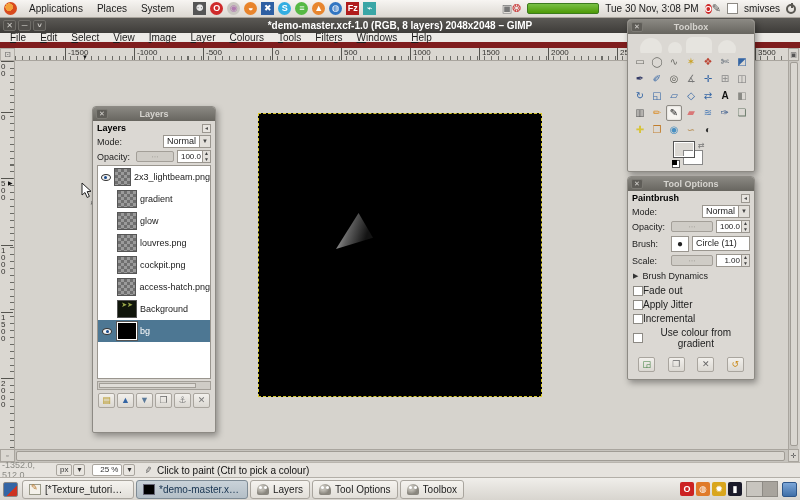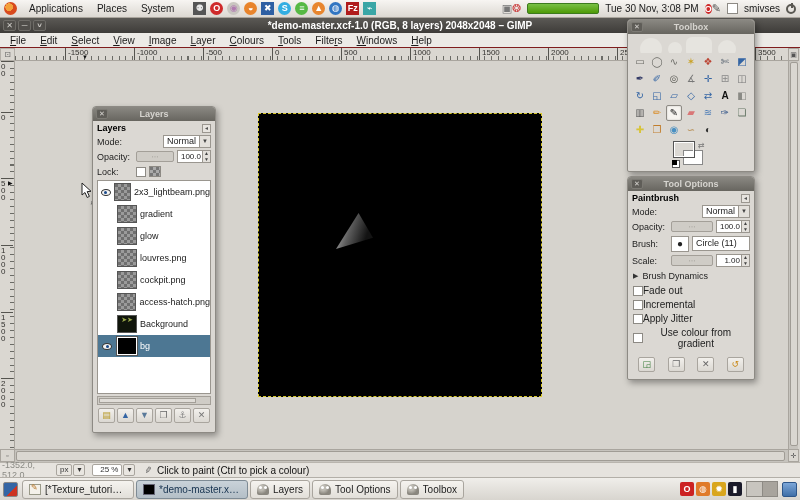--- a/index.html
+++ b/index.html
@@ -26,21 +26,21 @@
 
   
   .gimp-title { position:absolute; left:0; top:18px; width:800px; height:15px;
     background:linear-gradient(#5b5955,#3e3c39); color:#fff; font-size:10px; font-weight:bold;
     display:flex; align-items:center; z-index:5; }
   .gimp-title .title-text { position:absolute; left:0; right:0; text-align:center; }
   .win-btns { display:flex; gap:2px; margin-left:3px; z-index:2; }
   .wbtn { width:13px; height:11px; background:#504e4a; border:1px solid #6e6c67; color:#cfcdc8;
     font-size:8px; line-height:9px; text-align:center; border-radius:2px; }
   .menubar { position:absolute; left:0; top:33px; width:800px; height:15px; background:#eceae6;
-    border-bottom:1px solid #7f1d1d; display:flex; align-items:center; gap:2px; padding-left:4px;
+    border-bottom:6px solid #7f1d1d; display:flex; align-items:center; gap:2px; padding-left:4px;
     font-size:10px; color:#1a1a1a; z-index:4; }
   .menubar span { padding:1px 6px; }
   .menubar u { text-decoration:underline; }
 
   
   .ruler-corner { position:absolute; left:0; top:48px; width:15px; height:13px; background:#dad7d1;
     border:1px solid #b3afa8; font-size:8px; color:#666; text-align:center; line-height:11px; z-index:4;}
   .h-ruler { position:absolute; left:15px; top:48px; width:773px; height:13px; background:#dad7d1;
     border-bottom:1px solid #a9a59e; z-index:3; overflow:hidden; }
   .h-ruler .ticks { position:absolute; left:0; bottom:0; width:100%; height:4px;
@@ -282,25 +282,20 @@
     <div class="frow">
       <span class="lab">Opacity:</span>
       <span class="trough">⋯</span>
       <span class="spin">
         <span class="sval">100.0</span>
         <span class="sarr">
             <span>▲</span>
             <span>▼</span>
           </span>
       </span>
-    </div>
-    <div class="frow">
-      <span class="lab">Lock:</span>
-      <span class="cbox"></span>
-      <span class="checker-mini"></span>
     </div>
     <div class="layer-list">
         <div class="layer-row">
           <span class="eye-cell">
             <span class="eye"></span>
           </span>
           <span class="thumb checker"></span>
           <span class="lname">2x3_lightbeam.png</span>
         </div>
         <div class="layer-row">
@@ -455,25 +450,25 @@
       <span class="exp-arr">▶</span>
       <span>Brush Dynamics</span>
     </div>
     <div>
         <div class="cb-row">
           <span class="cbox"></span>
           <span>Fade out</span>
         </div>
         <div class="cb-row">
           <span class="cbox"></span>
-          <span>Incremental</span>
+          <span>Apply Jitter</span>
         </div>
         <div class="cb-row">
           <span class="cbox"></span>
-          <span>Apply Jitter</span>
+          <span>Incremental</span>
         </div>
         <div class="cb-row">
           <span class="cbox"></span>
           <span>Use colour from gradient</span>
         </div>
       </div>
     <div class="btn-row" style="margin-top:8px;">
         <span class="ibtn" style="color: rgb(59, 125, 59);">◲</span>
         <span class="ibtn" style="color: rgb(102, 102, 102);">❐</span>
         <span class="ibtn" style="color: rgb(102, 102, 102);">✕</span>

